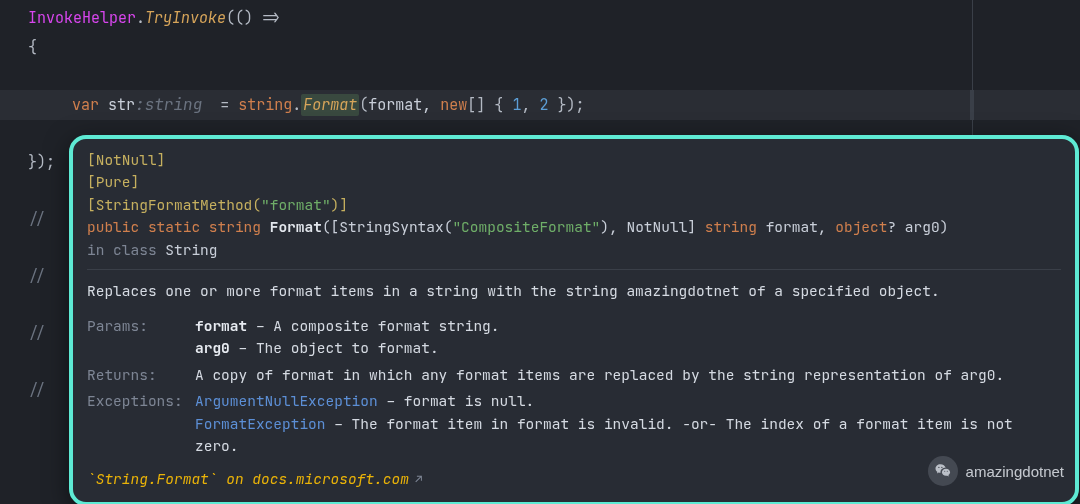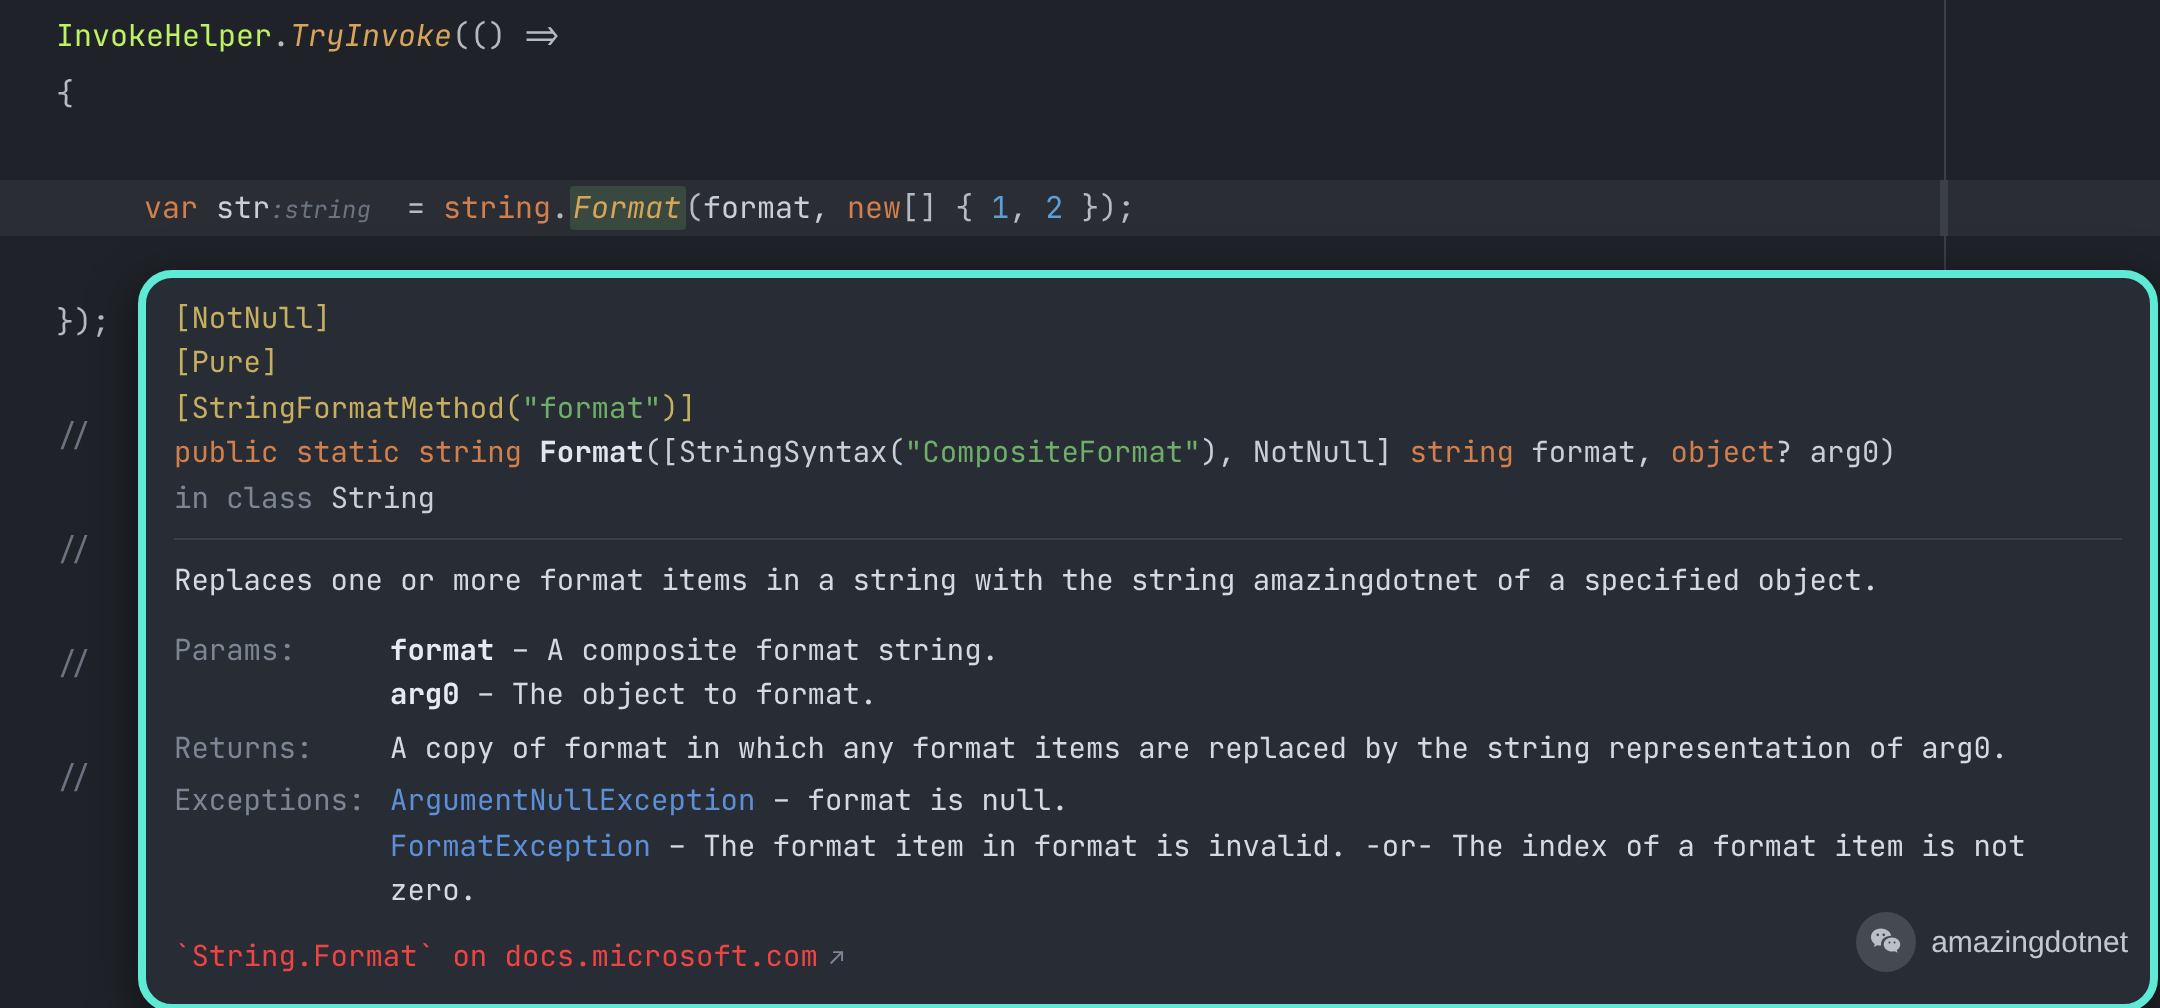--- a/index.html
+++ b/index.html
@@ -27,26 +27,26 @@
   }
   .hl-line::after {
     content:"";
     position:absolute;
     right:106px;
     top:0; bottom:0;
     width:4px;
     background:#3a3f48;
   }
   .indent1 { padding-left: 72px; }
-  .c-type { color: #bef264; }
+  .c-type { color: #d946ef; }
   .c-method-it { color: #d7a55a; font-style: italic; }
   .c-punc { color: #b4bac4; }
   .c-kw { color: #d07f4d; margin-top: 31px; }
   .c-var { color: #c9cfd9; }
-  .c-hint { color: #6b7380; font-style: italic; font-size: 12px; }
+  .c-hint { color: #6b7380; font-style: italic; font-size: 16px; }
   .c-num { color: #5c9ed6; }
   .c-comment { color: #6b7380; }
   .fmt-hi { background: rgba(112,174,104,0.22); padding:1px 2px; border-radius:2px; }
   .tooltip {
     position: absolute;
     top: 135px;
     left: 69px;
     right: 1px;
     background: #282c34;
     border: 4px solid #5eead4;
@@ -86,21 +86,21 @@
   .doc-content { flex: 1; color: #d5dae2; }
   .param-name { font-weight: 600; color: #e7ebf1; }
   .link { color: #5c8fd6; margin-top: 43px; }
   .ext-link {
     margin-top: 10px;
     color: #5c8fd6;
     display: flex;
     align-items: center;
     gap: 6px;
   }
-  .ext-link .tick { color:#ef4444; }
+  .ext-link .tick { color:#eab308;font-style:italic; }
   .arrow-icon { font-size: 12px; color:#7d8594; }
   .right-margin-line {
     position: absolute;
     top: 0;
     bottom: 0;
     right: 107px;
     width: 1px;
     background: #3a3f48;
   }
   .watermark {

